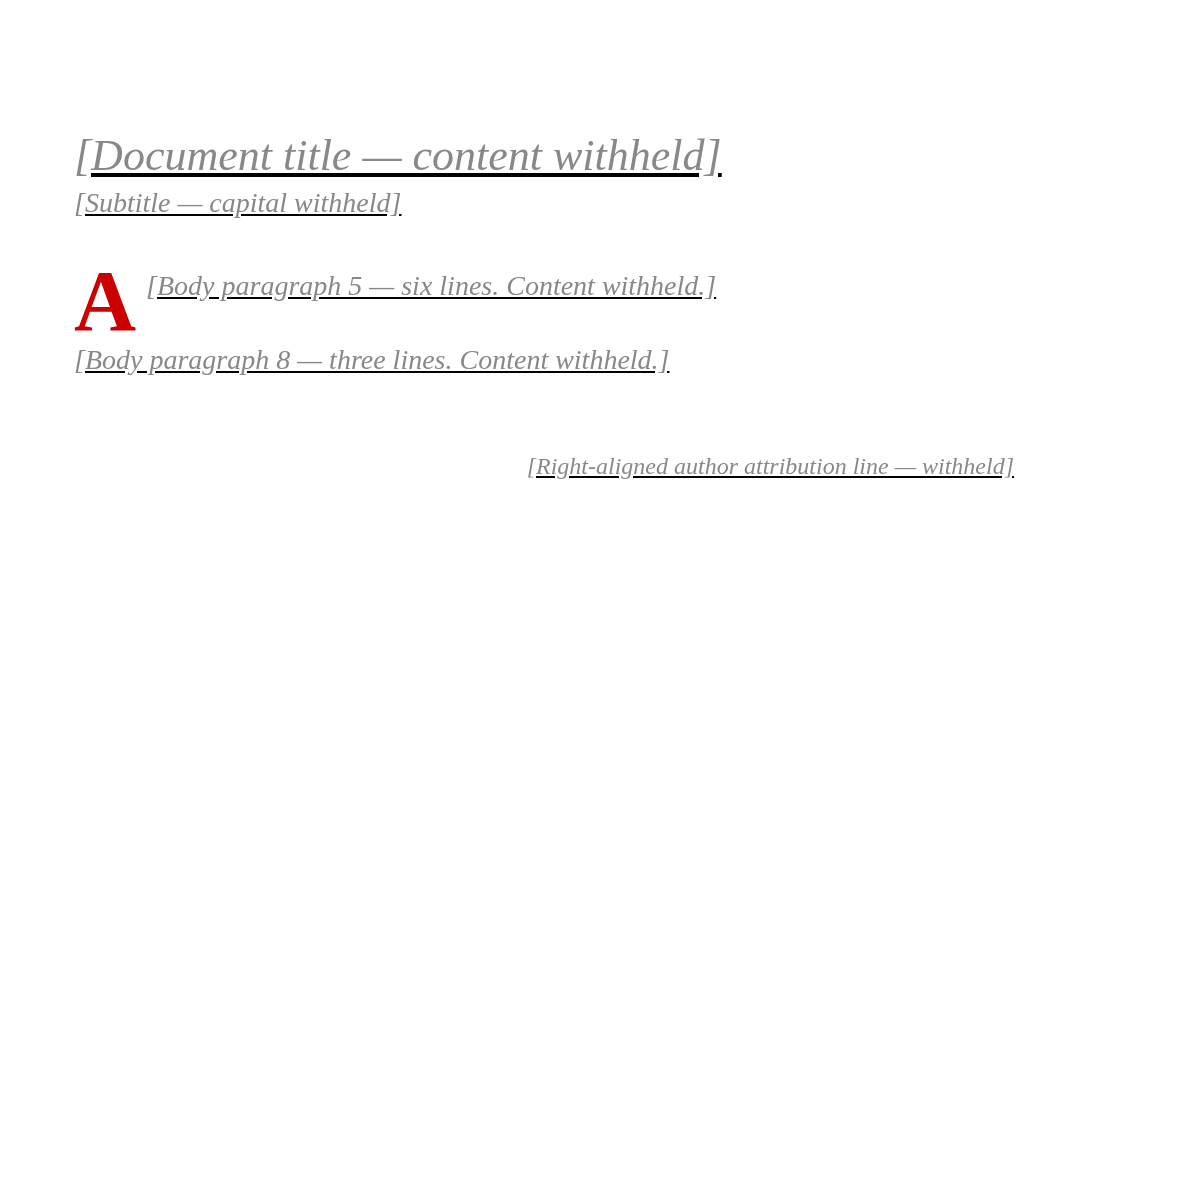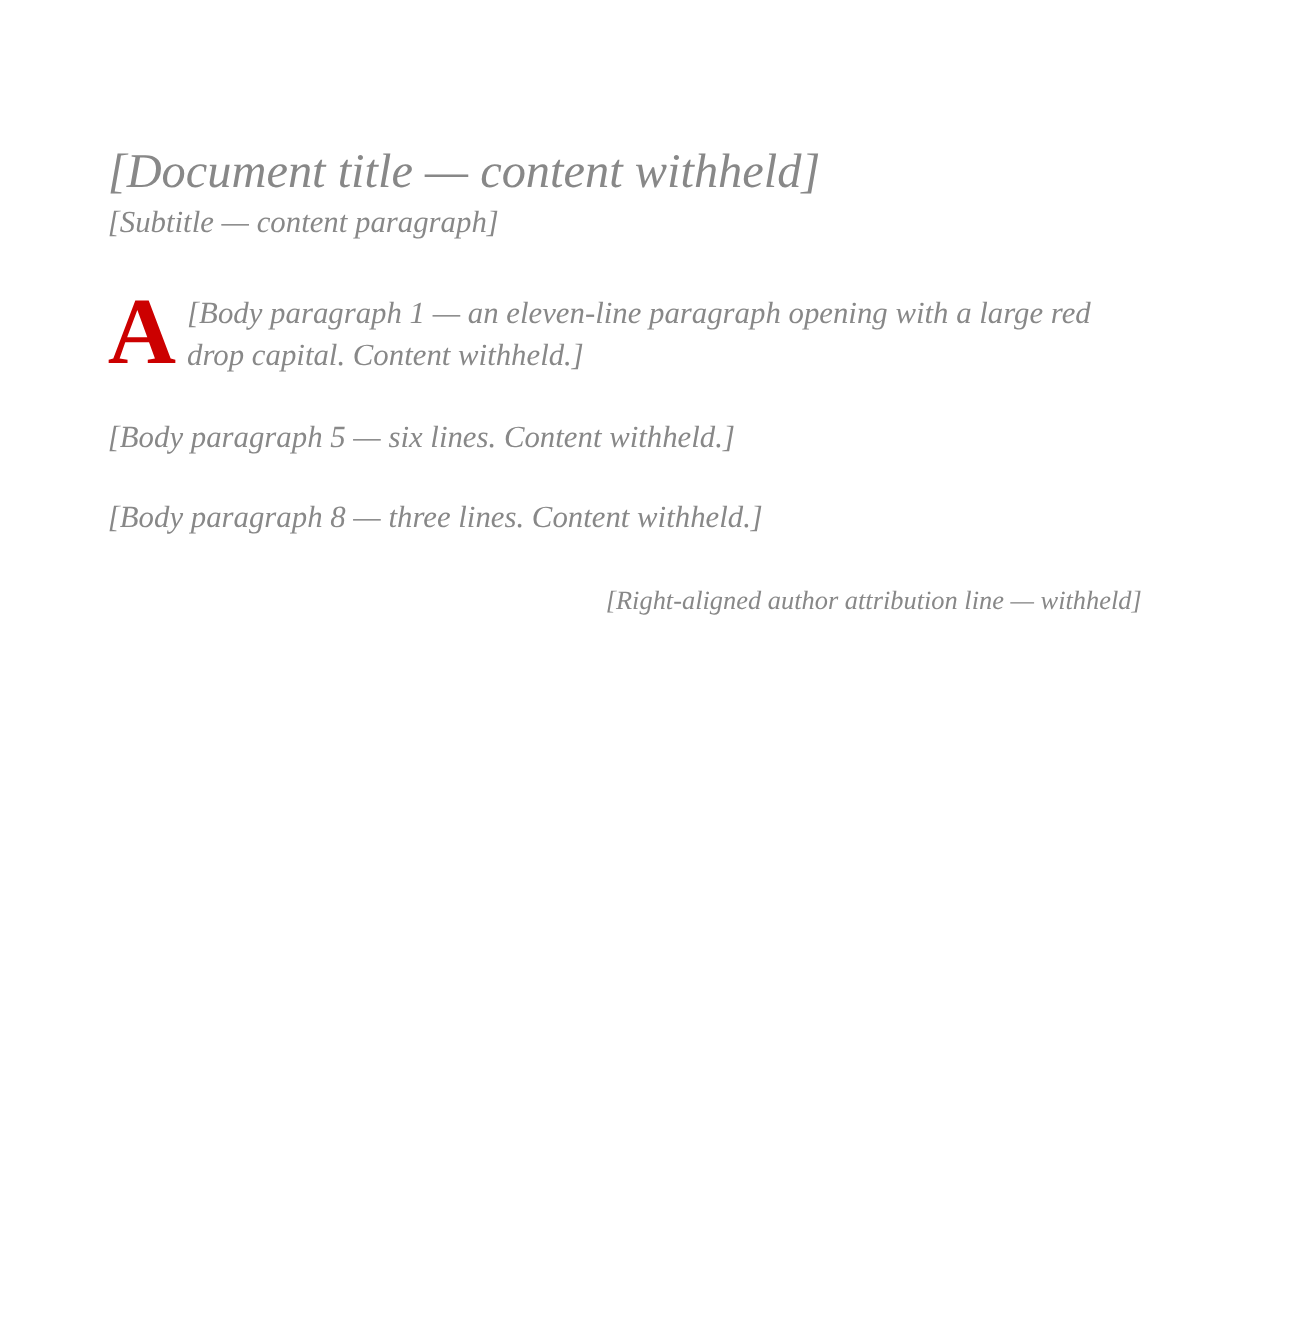--- a/index.html
+++ b/index.html
@@ -3,45 +3,44 @@
   <meta charset="utf-8">
   <style>
     body {
       margin: 0;
       background: #ffffff;
       width: 1194px;
       height: 1200px;
       font-family: "Liberation Serif", serif;
       color: #000000;
     }
-    .page { padding: 130px 130px 0 98px; }
+    .page { padding: 130px 130px 0 74px; text-decoration: underline; }
     .title { font-size: 44px; margin: 0 0 6px 0; font-weight: normal; }
     .subtitle { font-size: 28px; margin: 0 0 48px 0; font-weight: normal; }
     .para { font-size: 28px; line-height: 1.35; margin: 0 0 36px 0; max-width: 940px; }
     .dropcap {
       float: left;
       font-size: 86px;
       line-height: 0.8;
       padding-right: 10px;
       color: #cc0000; 
       font-weight: bold;
     }
-    .attribution { text-align: right; font-size: 24px; margin-top: 44px; max-width: 940px; }
+    .attribution { text-align: right; font-size: 24px; margin-top: 74px; max-width: 940px; }
     .placeholder { color: #888; font-style: italic; }
   </style>
 </head>
 <body>
 
 <div class="page">
   <h1 class="title placeholder">[Document title — content withheld]</h1>
-  <h2 class="subtitle placeholder">[Subtitle — content paragraph]</h2>
+  <h2 class="subtitle placeholder">[Subtitle — capital withheld]</h2>
 
   <p class="para">
     <span class="dropcap">A</span>
-    <span class="placeholder">[Body paragraph 1 — an eleven-line paragraph opening with a large red drop capital. Content withheld.]</span>
   </p>
 
   <p class="para placeholder">[Body paragraph 5 — six lines. Content withheld.]</p>
 
   <p class="para placeholder">[Body paragraph 8 — three lines. Content withheld.]</p>
 
   <p class="attribution placeholder">[Right-aligned author attribution line — withheld]</p>
 </div>
 
 </body></html>

